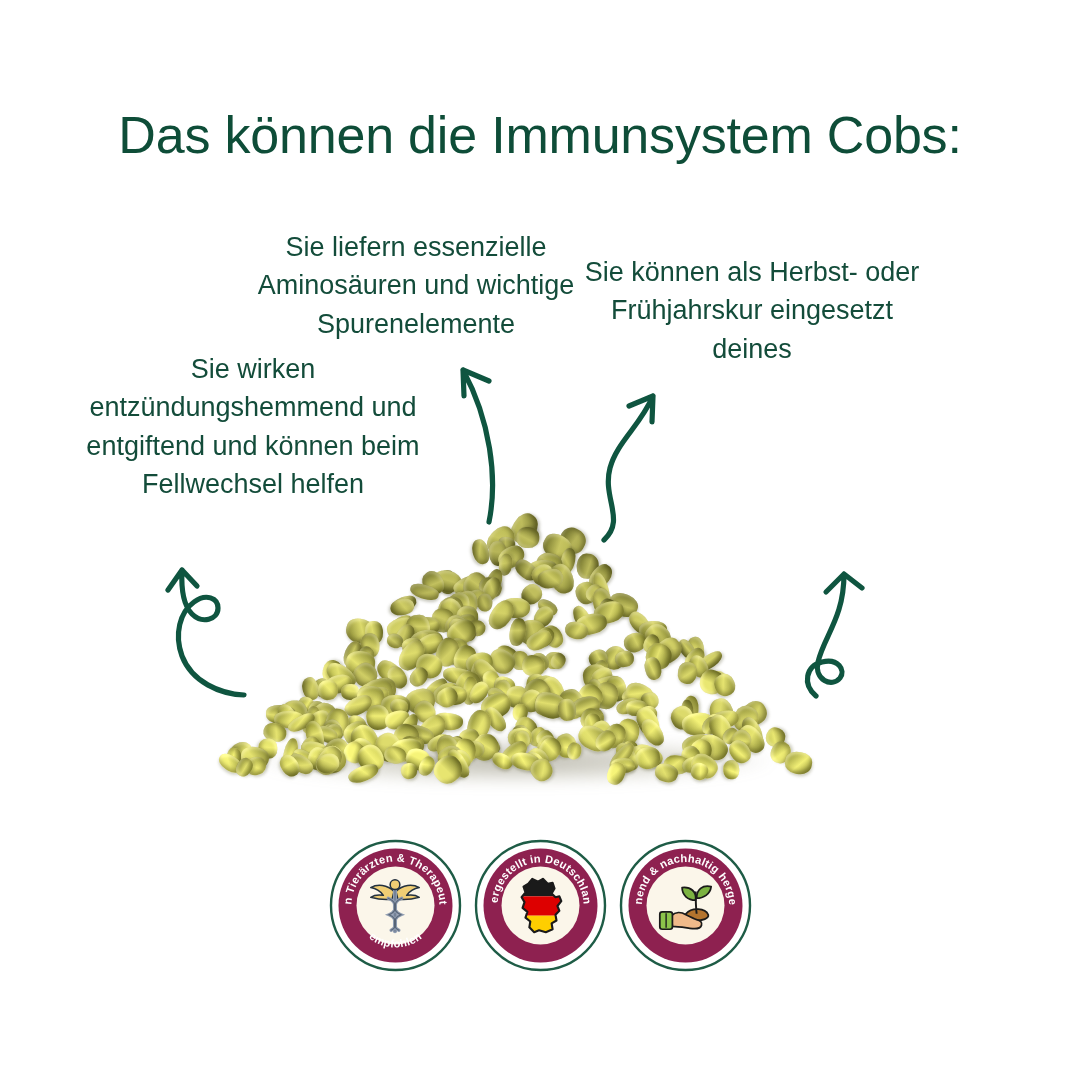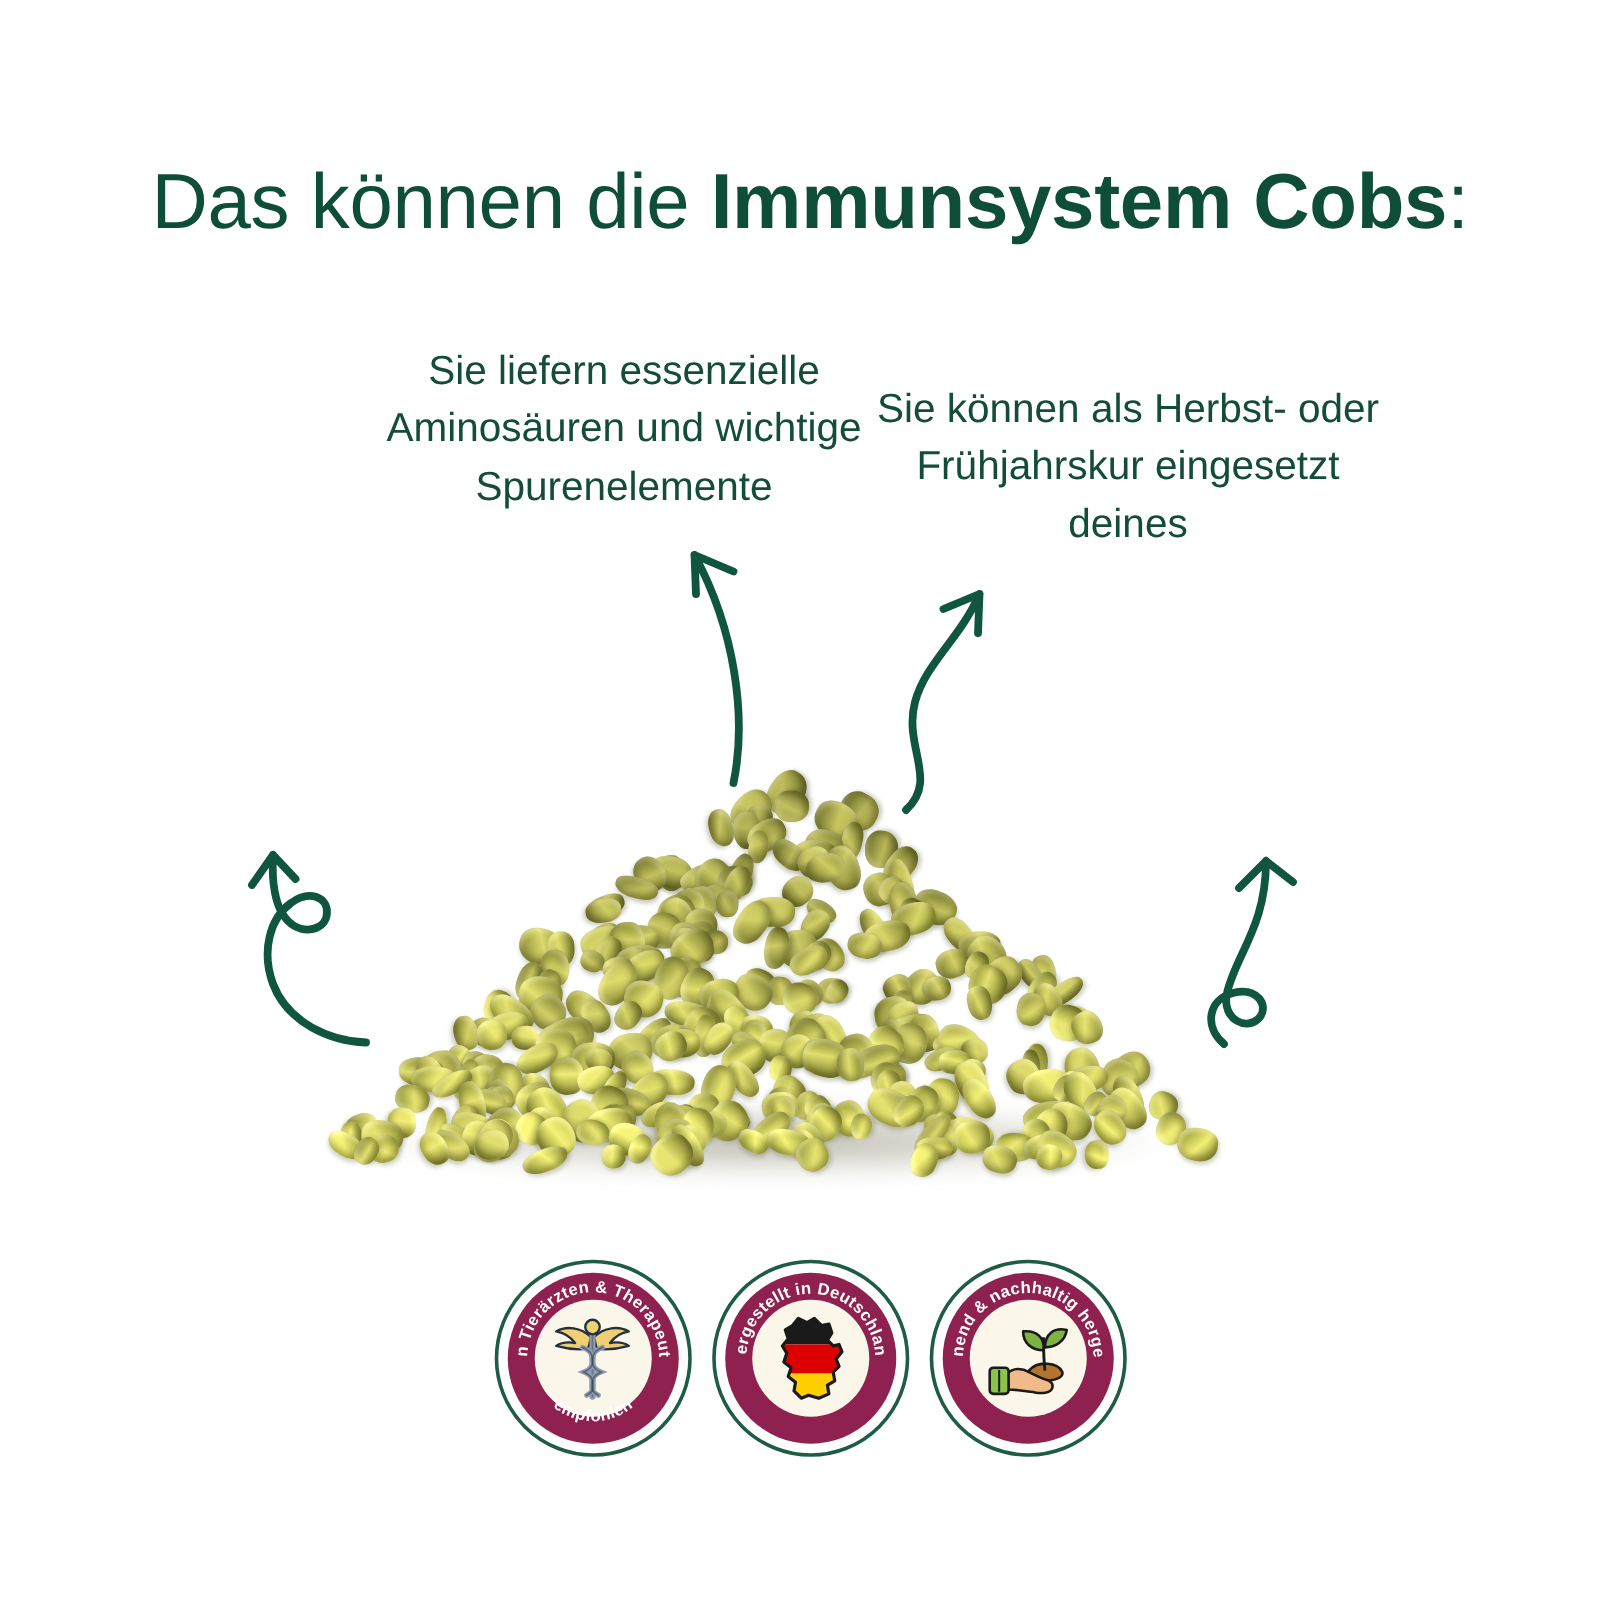--- a/index.html
+++ b/index.html
@@ -25,21 +25,21 @@
     top: 106px;
     width: 1080px;
     text-align: center;
     color: #0E4D38;
     font-size: 52px;
     font-weight: 400;
     letter-spacing: -0.2px;
     line-height: 1.15;
     white-space: nowrap;
   }
-  .headline .strong { font-weight: 700; }
+  .headline .strong { font-weight: 400; }
 
   
   .caption {
     position: absolute;
     color: #134C3A;
     font-size: 27px;
     line-height: 1.42;
     text-align: center;
     font-weight: 400;
   }
@@ -129,20 +129,21 @@
 <body>
 
 <div id="stage">
 
   <div class="headline">
     <span>Das können die </span><span class="strong">Immunsystem Cobs</span><span>:</span>
   </div>
 
   <div class="caption" id="cap-amino">Sie liefern essenzielle Aminosäuren und wichtige Spurenelemente</div>
   <div class="caption" id="cap-kur">Sie können als Herbst- oder Frühjahrskur eingesetzt deines</div>
+  <div class="caption" id="cap-wirken">Sie wirken entzündungshemmend und entgiftend und können beim Fellwechsel helfen</div>
 
   <svg class="arrow-svg" id="arrow-left" viewBox="0 0 120 160">
     <path d="M96,155 C72,154 44,142 34,116 C26,94 32,72 46,62 C58,53 70,58 70,68 C70,80 54,84 44,74 C36,66 33,50 34,30 M34,30 L20,50 M34,30 L49,46"></path>
   </svg>
 
   <svg class="arrow-svg" id="arrow-mid-l" viewBox="0 0 90 175">
     <path d="M51,172 C60,128 52,70 25,20 M25,20 L26,46 M25,20 L51,31"></path>
   </svg>
 
   <svg class="arrow-svg" id="arrow-mid-r" viewBox="0 0 90 165">

